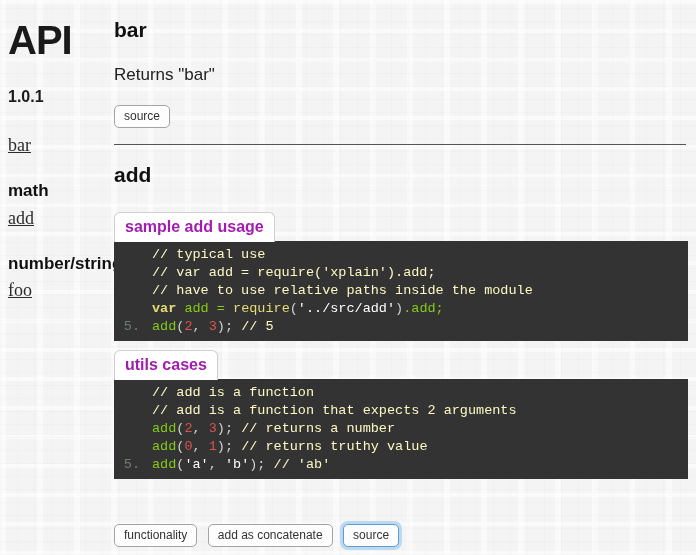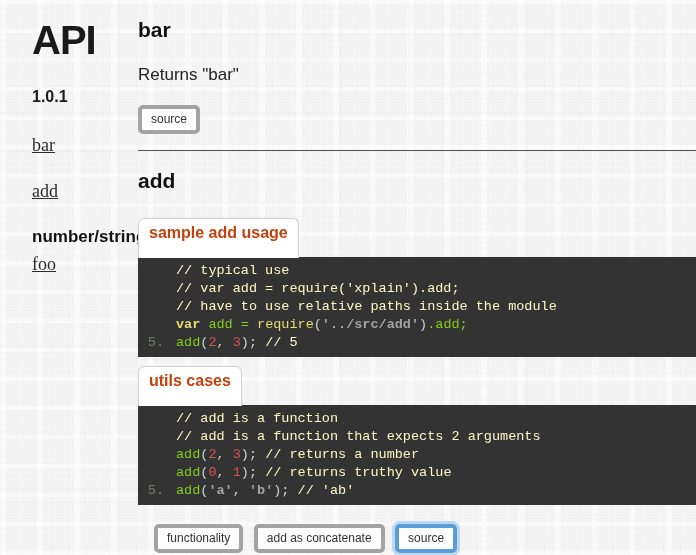--- a/index.html
+++ b/index.html
@@ -19,21 +19,20 @@
       repeating-linear-gradient(90deg, rgba(255,255,255,0.5) 0px, rgba(255,255,255,0.5) 6px, transparent 6px, transparent 37px);
     font-family: "Liberation Sans", sans-serif;
     color: #222;
     -webkit-font-smoothing: antialiased;
   }
 
   .page {
     position: relative;
     width: 652px;
     height: 555px;
-    margin-left: 24px;
   }
 
   
   .sidebar {
     position: absolute;
     left: 0;
     top: 0;
     width: 108px;
     height: 555px;
     padding: 20px 0 0 8px;
@@ -105,21 +104,21 @@
     width: 572px;
   }
 
   
   .btn {
     display: inline-block;
     font-family: "Liberation Sans", sans-serif;
     font-size: 12px;
     color: #333;
     background: #fdfdfd;
-    border: 4px solid #a3a3a3;
+    border: 1px solid #a3a3a3;
     border-radius: 5px;
     padding: 4px 9px 5px 9px;
     line-height: 1;
     cursor: pointer;
     box-sizing: border-box;
   }
   .btn.focused {
     border-color: #5b9dd9;
     box-shadow: 0 0 0 3px #bcd9f0;
   }
@@ -130,22 +129,22 @@
     width: 574px;
   }
   .code-tab {
     display: inline-block;
     background: #ffffff;
     border: 1px solid #cfcfcf;
     border-bottom: none;
     border-radius: 6px 6px 0 0;
     font-size: 16px;
     font-weight: bold;
-    color: #c2410c;
-    padding: 5px 10px 16px 10px;
+    color: #a21caf;
+    padding: 5px 10px 6px 10px;
     line-height: 1.15;
     position: relative;
     top: 1px;
     cursor: pointer;
   }
   pre.code {
     margin: 0;
     background: #333333;
     color: #d8d8d8;
     font-family: "Liberation Mono", "DejaVu Sans Mono", monospace;
@@ -165,45 +164,46 @@
     color: #6f7f6f;
     margin-right: 12px;
     user-select: none;
   }
   .ln.blank { color: transparent; }
 
   
   .t-com  { color: #fef9c3; }
   .t-kw   { color: #e6db74; font-weight: bold; }
   .t-fn   { color: #e6db74; font-weight: normal; }
-  .t-str  { color: #a3a3a3; font-weight: bold; }
+  .t-str  { color: #ffffff; }
   .t-num  { color: #d9534f; }
   .t-pun  { color: #d0d0d0; }
   .t-id   { color: #84cc16; }
 
   .tab-row {
     position: absolute;
-    left: 16px;
+    left: 0;
     top: 524px;
     white-space: nowrap;
   }
   .tab-row .btn { margin-right: 6px; }
 </style>
 </head>
 <body>
 
 <div class="page">
 
   <div class="sidebar">
     <div class="brand">API</div>
     <div class="version">1.0.1</div>
 
     <a class="nav-link">bar</a>
 
     <div class="nav-group">
+      <div class="nav-group-title">math</div>
       <a class="nav-link">add</a>
     </div>
 
     <div class="nav-group">
       <div class="nav-group-title">number/string</div>
       <a class="nav-link">foo</a>
     </div>
   </div>
 
   <div class="main">

